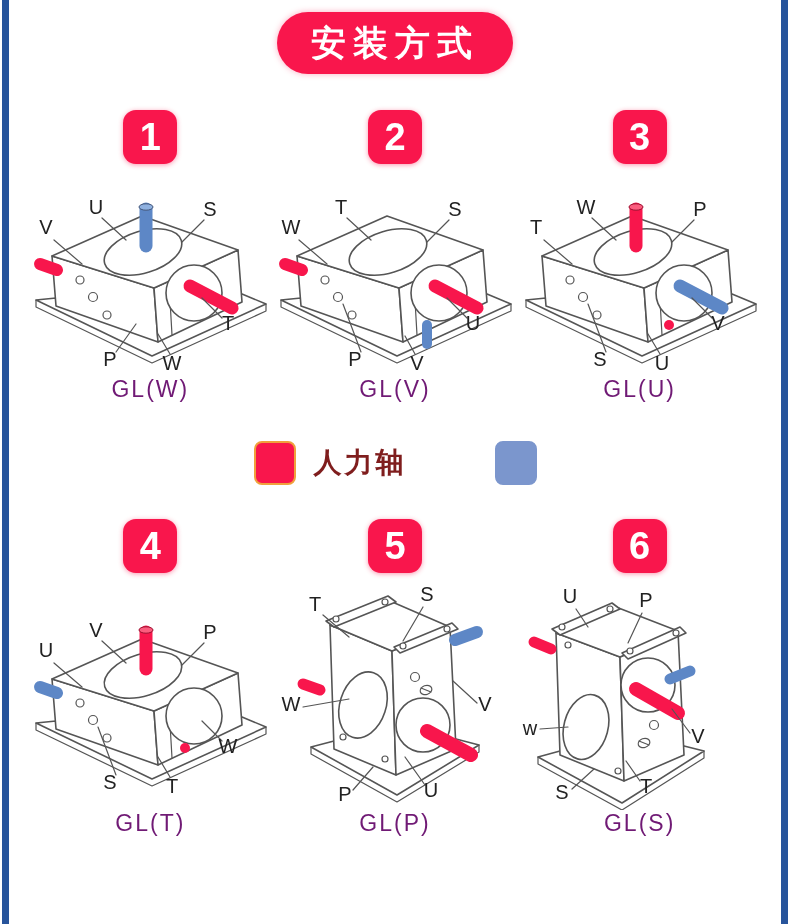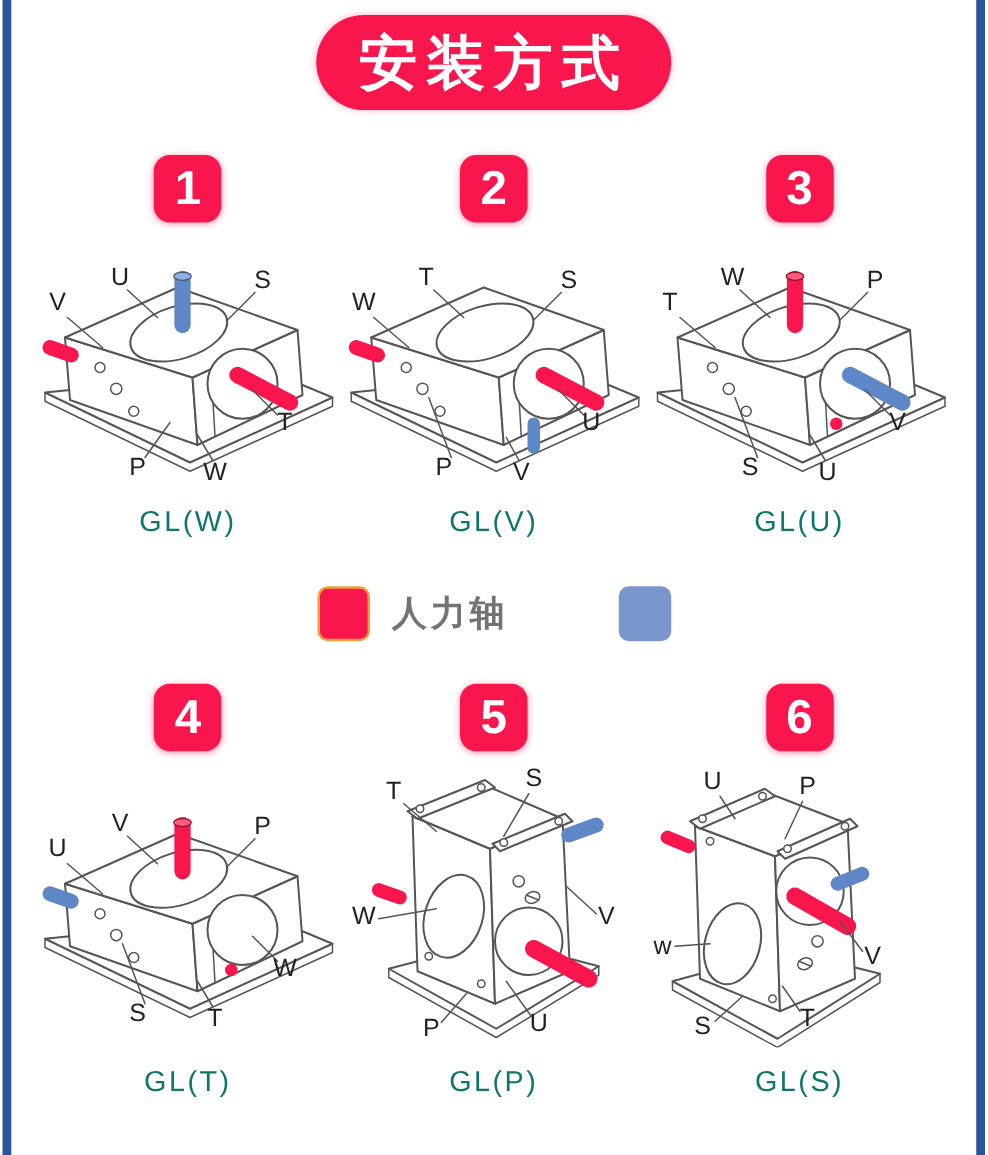--- a/index.html
+++ b/index.html
@@ -4,38 +4,38 @@
 <style>
   html,body{margin:0;padding:0;background:#fff;}
   .page{position:relative;width:790px;height:924px;background:#ffffff;overflow:hidden;
         font-family:"Liberation Sans",sans-serif;}
   .side-border{position:absolute;top:0;bottom:0;width:7px;background:#27549b;}
   .side-border.left{left:2px;}
   .side-border.right{right:2px;}
 
   .title-row{display:flex;justify-content:center;padding-top:12px;}
   .title-banner{background:#f9164c;color:#fff;border-radius:38px;
-        padding:10px 34px;font-size:47px;font-weight:bold;letter-spacing:7px;
+        padding:10px 34px;font-size:35px;font-weight:bold;letter-spacing:7px;
         line-height:1.2;box-shadow:0 0 6px rgba(249,22,76,.35);}
 
   .grid{display:grid;grid-template-columns:1fr 1fr 1fr;margin:0 28px;}
   .grid.row1{margin-top:36px;}
   .grid.row2{margin-top:30px;}
   .cell{display:flex;flex-direction:column;align-items:center;}
   .badge{width:54px;height:54px;background:#f9164c;border-radius:13px;color:#fff;
         display:flex;align-items:center;justify-content:center;font-size:38px;
         font-weight:bold;box-shadow:0 1px 5px rgba(249,22,76,.45);margin-bottom:12px;}
-  .caption{font-size:23px;color:#0f766e;letter-spacing:2px;margin-top:14px;}
+  .caption{font-size:23px;color:#701a75;letter-spacing:2px;margin-top:0;}
 
   .legend{display:flex;justify-content:center;align-items:center;gap:88px;margin-top:34px;height:52px;}
   .legend-item{display:flex;align-items:center;gap:18px;}
   .swatch{width:38px;height:40px;border-radius:8px;}
   .swatch.in{background:#f9164c;border:2px solid #f0a13c;}
   .swatch.out{background:#7b96cd;border:2px solid #7b96cd;}
-  .legend-label{font-size:28px;font-weight:bold;color:#737373;letter-spacing:3px;}
+  .legend-label{font-size:28px;font-weight:bold;color:#7f1d1d;letter-spacing:3px;}
 
   svg.diagram{display:block;}
   .ln{fill:none;stroke:#555;stroke-width:1.6;stroke-linejoin:round;stroke-linecap:round;}
   .fw{fill:#fff;stroke:#555;stroke-width:1.6;stroke-linejoin:round;}
   .thin{stroke-width:1.2;}
   .shaft{fill:none;stroke-linecap:round;}
   .sr{stroke:#f8164c;}
   .sb{stroke:#5d87c6;}
   .dotr{fill:#f8164c;stroke:none;}
   .lbl{font-family:"Liberation Sans",sans-serif;font-size:20px;fill:#222;}

